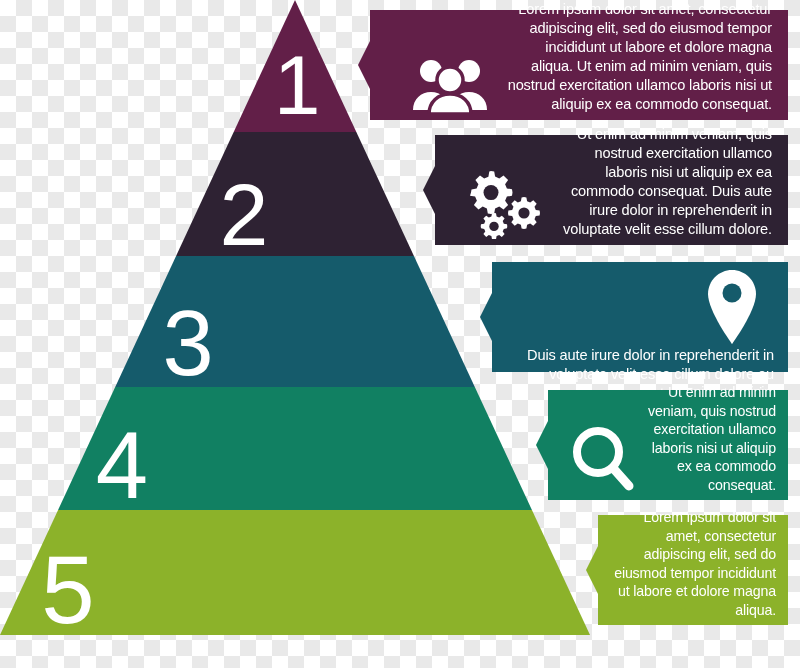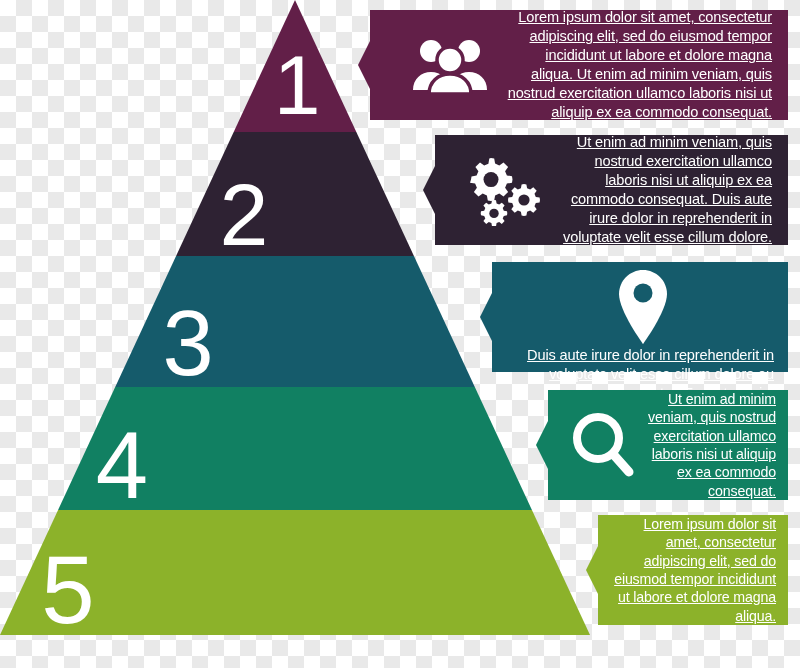--- a/index.html
+++ b/index.html
@@ -28,23 +28,22 @@
     position: absolute;
     left: 0;
     top: 0;
     width: 800px;
     height: 668px;
   }
   .callout {
     position: absolute;
     box-sizing: border-box;
     display: flex;
-    align-items: center;
+    align-items: flex-end;
     color: #ffffff;
-    text-decoration: underline;
   }
   .callout .notch {
     position: absolute;
     left: 0;
     top: 50%;
     transform: translateY(-50%);
     width: 0;
     height: 0;
     border-top: 24px solid transparent;
     border-bottom: 24px solid transparent;

